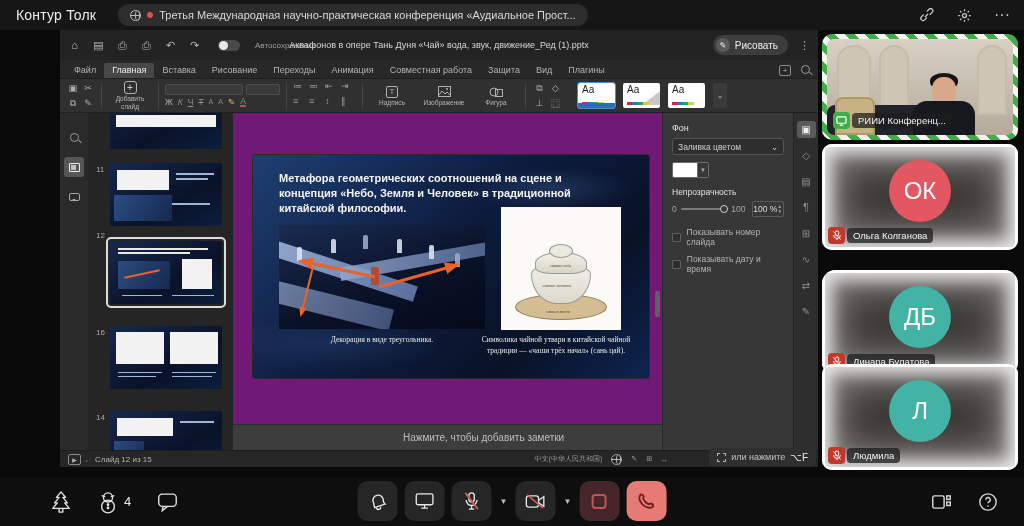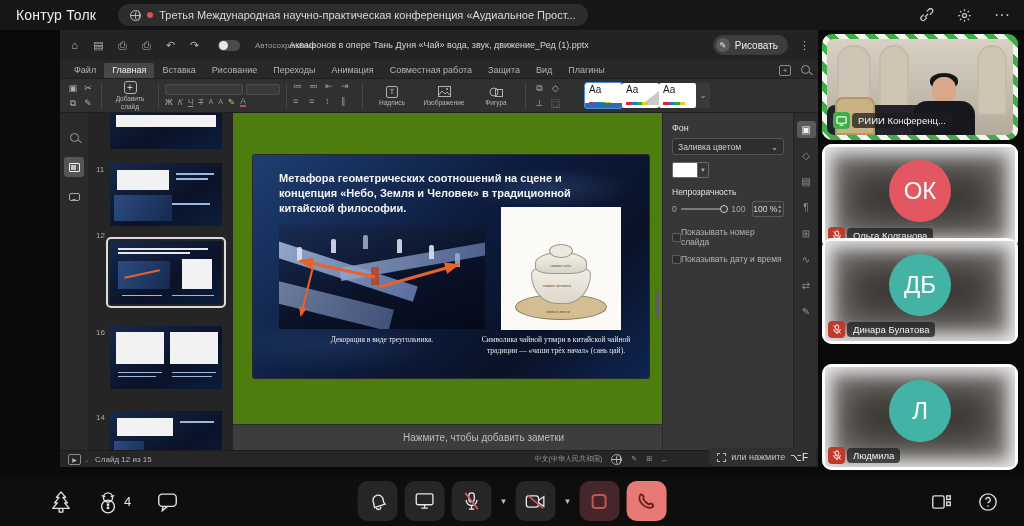--- a/index.html
+++ b/index.html
@@ -51,21 +51,21 @@
   .fontsec { display:flex; flex-direction:column; gap:2px; }
   .fbox { width:78px; height:11px; background:#3a3a3a; border:1px solid #4c4c4c; border-radius:2px; }
   .fmt-row { display:flex; gap:5px; color:#8f8f8f; font-size:8.5px; align-items:center; }
   .fmt-row .u { text-decoration:underline; } .fmt-row .i { font-style:italic; }
   .hl { color:#cfc35a; } .fc { border-bottom:2px solid #b5534e; line-height:8px; }
   .parsec { display:grid; grid-template-columns:repeat(4,15px); grid-auto-rows:14px; gap:1px; color:#9d9d9d; font-size:9px; }
   .bigbtn { display:flex; flex-direction:column; align-items:center; width:46px; color:#b5b5b5; }
   .bigbtn .g { font-size:10px; height:13px; display:flex; align-items:center; }
   .bigbtn .t { font-size:6.5px; margin-top:1px; }
   .tbx { width:12px; height:12px; border:1px solid #b0b0b0; border-radius:2px; font-size:8px; display:flex; align-items:center; justify-content:center; }
-  .themes { display:flex; gap:0; align-items:center; margin-left:16px; }
+  .themes { display:flex; gap:8px; align-items:center; margin-left:9px; }
   .theme-card { width:37px; height:25px; background:#fff; border-radius:2px; position:relative; padding:2px 4px; color:#1a1a1a; font-size:10px; line-height:1; }
   .theme-card .dots { position:absolute; left:4px; bottom:3px; width:22px; height:3px; background:linear-gradient(90deg,#d24 0 25%,#27c 25% 50%,#2a5 50% 75%,#dc3 75%); }
   .theme-card.sel { outline:1px solid #4a90d9; }
   .theme-card.sel:after { content:""; position:absolute; left:0; bottom:0; width:100%; height:5px; background:#2e6bb5; border-radius:0 0 2px 2px; }
   .theme-card.mt:before { content:""; position:absolute; right:0; top:8px; border-left:18px solid transparent; border-bottom:14px solid #c9c9c9; }
   .theme-exp { width:14px; height:25px; background:#3a3a3a; border-radius:2px; color:#bbb; font-size:8px; display:flex; align-items:center; justify-content:center; }
 
   .e-body { flex:1; display:flex; min-height:0; }
   .leftstrip { width:28px; background:#2a2a2a; display:flex; flex-direction:column; align-items:center; padding-top:14px; gap:10px; }
   .ls-ic { width:20px; height:20px; display:flex; align-items:center; justify-content:center; color:#a5a5a5; border-radius:3px; }
@@ -76,21 +76,21 @@
   .bub:after { content:""; position:absolute; left:2px; bottom:-3px; border:2px solid transparent; border-top-color:currentColor; }
 
   .thumbs { width:145px; background:#252525; position:relative; overflow:hidden; }
   .thumb-num { position:absolute; left:8px; font-size:8px; color:#a8a8a8; }
   .thumb { position:absolute; left:22px; width:112px; height:63px; background:linear-gradient(150deg,#16294d,#0a1228 60%,#0c1e3c); border-radius:1px; overflow:hidden; }
   .thumb.sel { outline:2px solid #dcdcdc; outline-offset:2px; }
   .w { position:absolute; background:#f2f2f2; }
   .ln { position:absolute; background:#9fb6d8; height:1.5px; }
   .ph { position:absolute; background:linear-gradient(120deg,#2c4c82,#15294e); }
 
-  .canvas { flex:1; background:#4d7c0f; position:relative; display:flex; flex-direction:column; min-width:0; }
+  .canvas { flex:1; background:#701a75; position:relative; display:flex; flex-direction:column; min-width:0; }
   .canvas-area { flex:1; position:relative; }
   .vscroll { position:absolute; right:2px; top:178px; width:5px; height:26px; background:#606060; border-radius:2px; }
 
   .slide { position:absolute; left:20px; top:42px; width:396px; height:223px; border-radius:2px; overflow:hidden;
            background:linear-gradient(135deg,#1e3f72 0%,#0d1c3e 45%,#091227 75%,#0e2450 100%); box-shadow:0 0 0 1px #2a2a2a; }
   .slide:before { content:""; position:absolute; inset:0; background:
       radial-gradient(120px 30px at 75% 15%, rgba(90,130,190,.25), transparent 70%),
       radial-gradient(160px 40px at 20% 85%, rgba(70,110,170,.2), transparent 70%); }
   .slide-title { position:absolute; left:26px; top:16px; width:330px; color:#f4f4f4; font-size:11px; font-weight:bold; line-height:1.35; }
   .stage { position:absolute; left:26px; top:70px; width:206px; height:104px; background:linear-gradient(160deg,#1a2c52 0%,#0a1228 55%,#05091a 100%); overflow:hidden; }
@@ -114,21 +114,21 @@
   .select { height:17px; background:#2e2e2e; border:1px solid #545454; border-radius:3px; display:flex; align-items:center; justify-content:space-between; padding:0 5px; color:#cfcfcf; margin-bottom:7px; }
   .swatch-row { display:flex; margin-bottom:9px; }
   .swatch { width:26px; height:16px; background:#fff; border:1px solid #6a6a6a; border-radius:2px 0 0 2px; }
   .swatch-dd { width:11px; height:16px; border:1px solid #6a6a6a; border-left:none; border-radius:0 2px 2px 0; color:#aaa; font-size:6px; display:flex; align-items:center; justify-content:center; }
   .op-lbl { color:#e0e0e0; margin-bottom:4px; }
   .slider-row { display:flex; align-items:center; gap:4px; color:#a5a5a5; margin-bottom:10px; }
   .track { position:relative; width:52px; height:2px; background:#7a7a7a; border-radius:1px; }
   .knob2 { position:absolute; right:-1px; top:-3px; width:8px; height:8px; border:1px solid #cfcfcf; border-radius:50%; background:#373737; }
   .spin { width:36px; height:16px; border:1px solid #5a5a5a; border-radius:2px; display:flex; align-items:center; justify-content:center; gap:0; color:#dcdcdc; margin-left:2px; }
   .spin .arr { font-size:5px; line-height:5px; color:#999; }
-  .cb-row { display:flex; align-items:center; margin-bottom:7px; color:#b3b3b3; }
+  .cb-row { display:flex; align-items:center; gap:6px; margin-bottom:7px; color:#b3b3b3; }
   .cb { width:9px; height:9px; background:#2e2e2e; border:1px solid #5e5e5e; border-radius:1px; }
 
   .rightstrip { width:25px; background:#2e2e2e; border-left:1px solid #242424; display:flex; flex-direction:column; align-items:center; padding-top:8px; gap:9px; }
   .rs-ic { width:19px; height:17px; display:flex; align-items:center; justify-content:center; color:#8f8f8f; font-size:10px; border-radius:3px; }
   .rs-ic.sel { background:#5a5a5a; color:#f0f0f0; }
 
   .e-status { height:17px; background:#262626; border-top:1px solid #1d1d1d; display:flex; align-items:center; padding:0 8px; position:relative; color:#b5b5b5; font-size:8px; }
   .play-box { width:13px; height:11px; border:1px solid #8a8a8a; border-radius:2px; font-size:6px; display:flex; align-items:center; justify-content:center; margin-right:3px; }
   .status-right { position:absolute; right:150px; display:flex; gap:9px; align-items:center; color:#9a9a9a; font-size:7px; }
   .hint { position:absolute; right:2px; bottom:1px; height:18px; background:#2f2f2f; border-radius:4px; display:flex; align-items:center; gap:5px; padding:0 8px; }
@@ -521,21 +521,21 @@
                 <rect x="4" y="1" width="4" height="6" rx="2"></rect>
                 <path d="M2 6a4 4 0 0 0 8 0M6 10v2"></path>
                 <line x1="1.5" y1="1.5" x2="10.5" y2="11.5" stroke="#ffd7d7"></line>
               </svg>
           </span>
           <span class="tag-name">Ольга Колганова</span>
         </div>
       </div>
     </div>
 
-    <div class="tile frost" style="top:204px;">
+    <div class="tile frost" style="top:236px;border-radius:14px;">
       <div class="tile-inner">
         <div class="avatar" style="background:#43b3a5;">ДБ</div>
         <div class="tag">
           <span class="tag-ic red">
             <svg width="10" height="11" viewBox="0 0 12 13" fill="none" stroke="#fff" stroke-width="1.2">
                 <rect x="4" y="1" width="4" height="6" rx="2"></rect>
                 <path d="M2 6a4 4 0 0 0 8 0M6 10v2"></path>
                 <line x1="1.5" y1="1.5" x2="10.5" y2="11.5" stroke="#ffd7d7"></line>
               </svg>
           </span>

